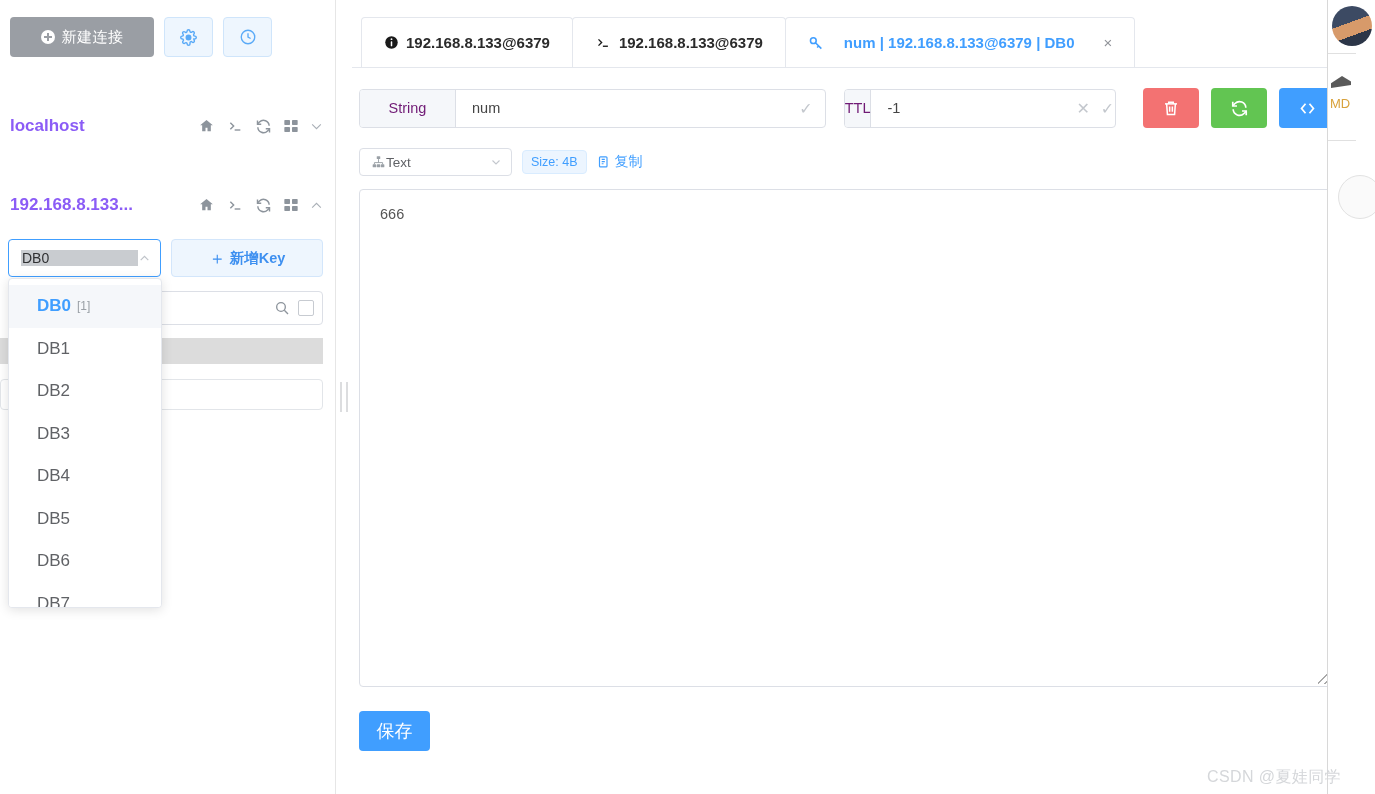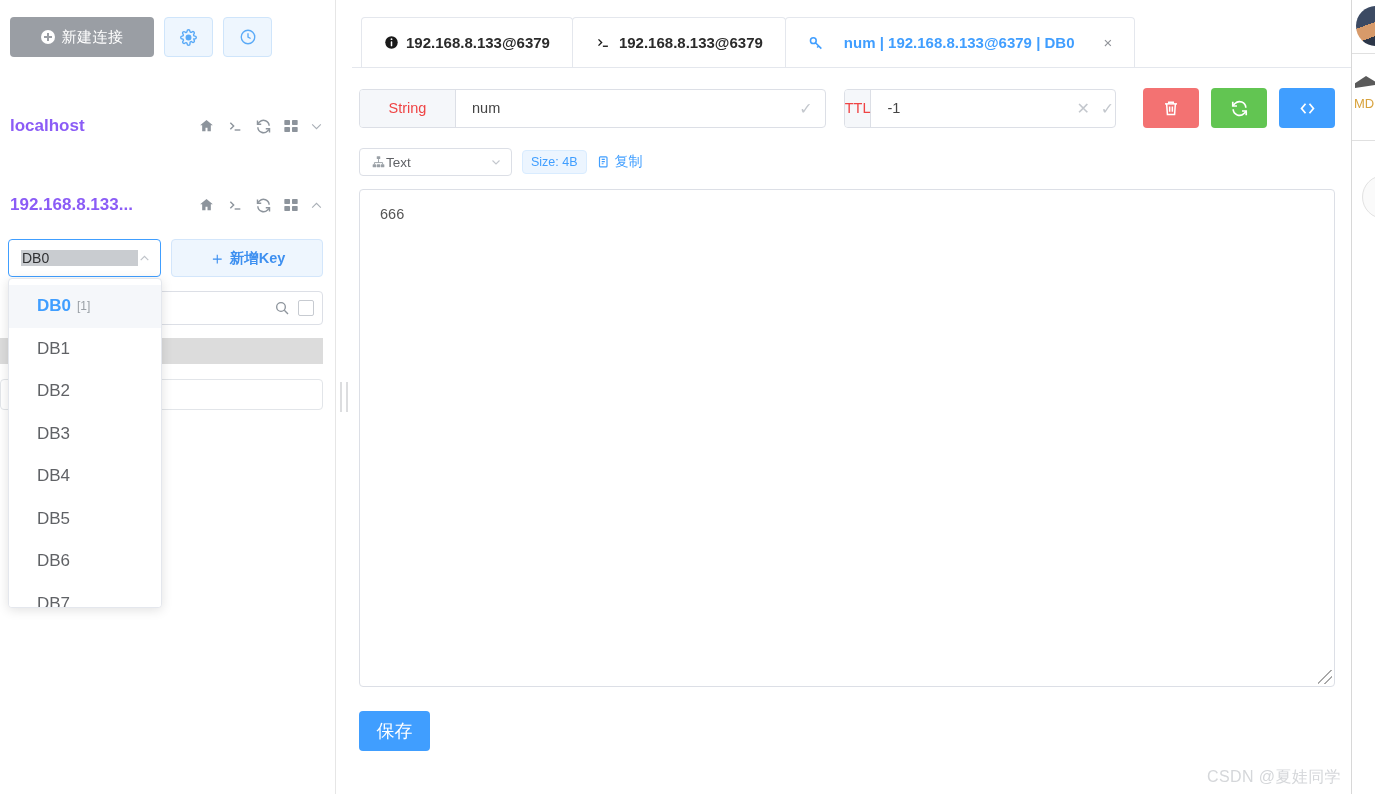--- a/index.html
+++ b/index.html
@@ -291,21 +291,21 @@
     overflow: hidden;
     width: 473px;
     background: #fff;
   }
   .keyinput .pre {
     width: 96px;
     background: #f5f7fa;
     border-right: 1px solid #dcdfe6;
     display: flex; align-items: center; justify-content: center;
     font-size: 14.5px;
-    color: #ef4444;
+    color: #701a75;
   }
   .keyinput .field {
     flex: 1;
     display: flex; align-items: center;
     padding: 0 12px 0 14px;
   }
   .keyinput .field input {
     flex: 1; border: none; outline: none;
     font-size: 14.5px; color: #444;
     font-family: inherit;
@@ -391,21 +391,21 @@
     color: #fff;
     font-size: 18px;
     cursor: pointer;
     font-family: inherit;
   }
 
   
   .rightstrip {
     position: absolute;
     right: 0; top: 0;
-    width: 24px; height: 794px;
+    width: 48px; height: 794px;
     border-left: 1px solid #d8d8d8;
     background: #fff;
     overflow: hidden;
     z-index: 5;
   }
   .rs-avatar {
     position: absolute; top: 6px; left: 4px;
     width: 40px; height: 40px; border-radius: 50%;
     background: linear-gradient(160deg,#3c4a63 0 42%, #d79a6a 42% 68%, #2c3648 68% 100%);
   }

